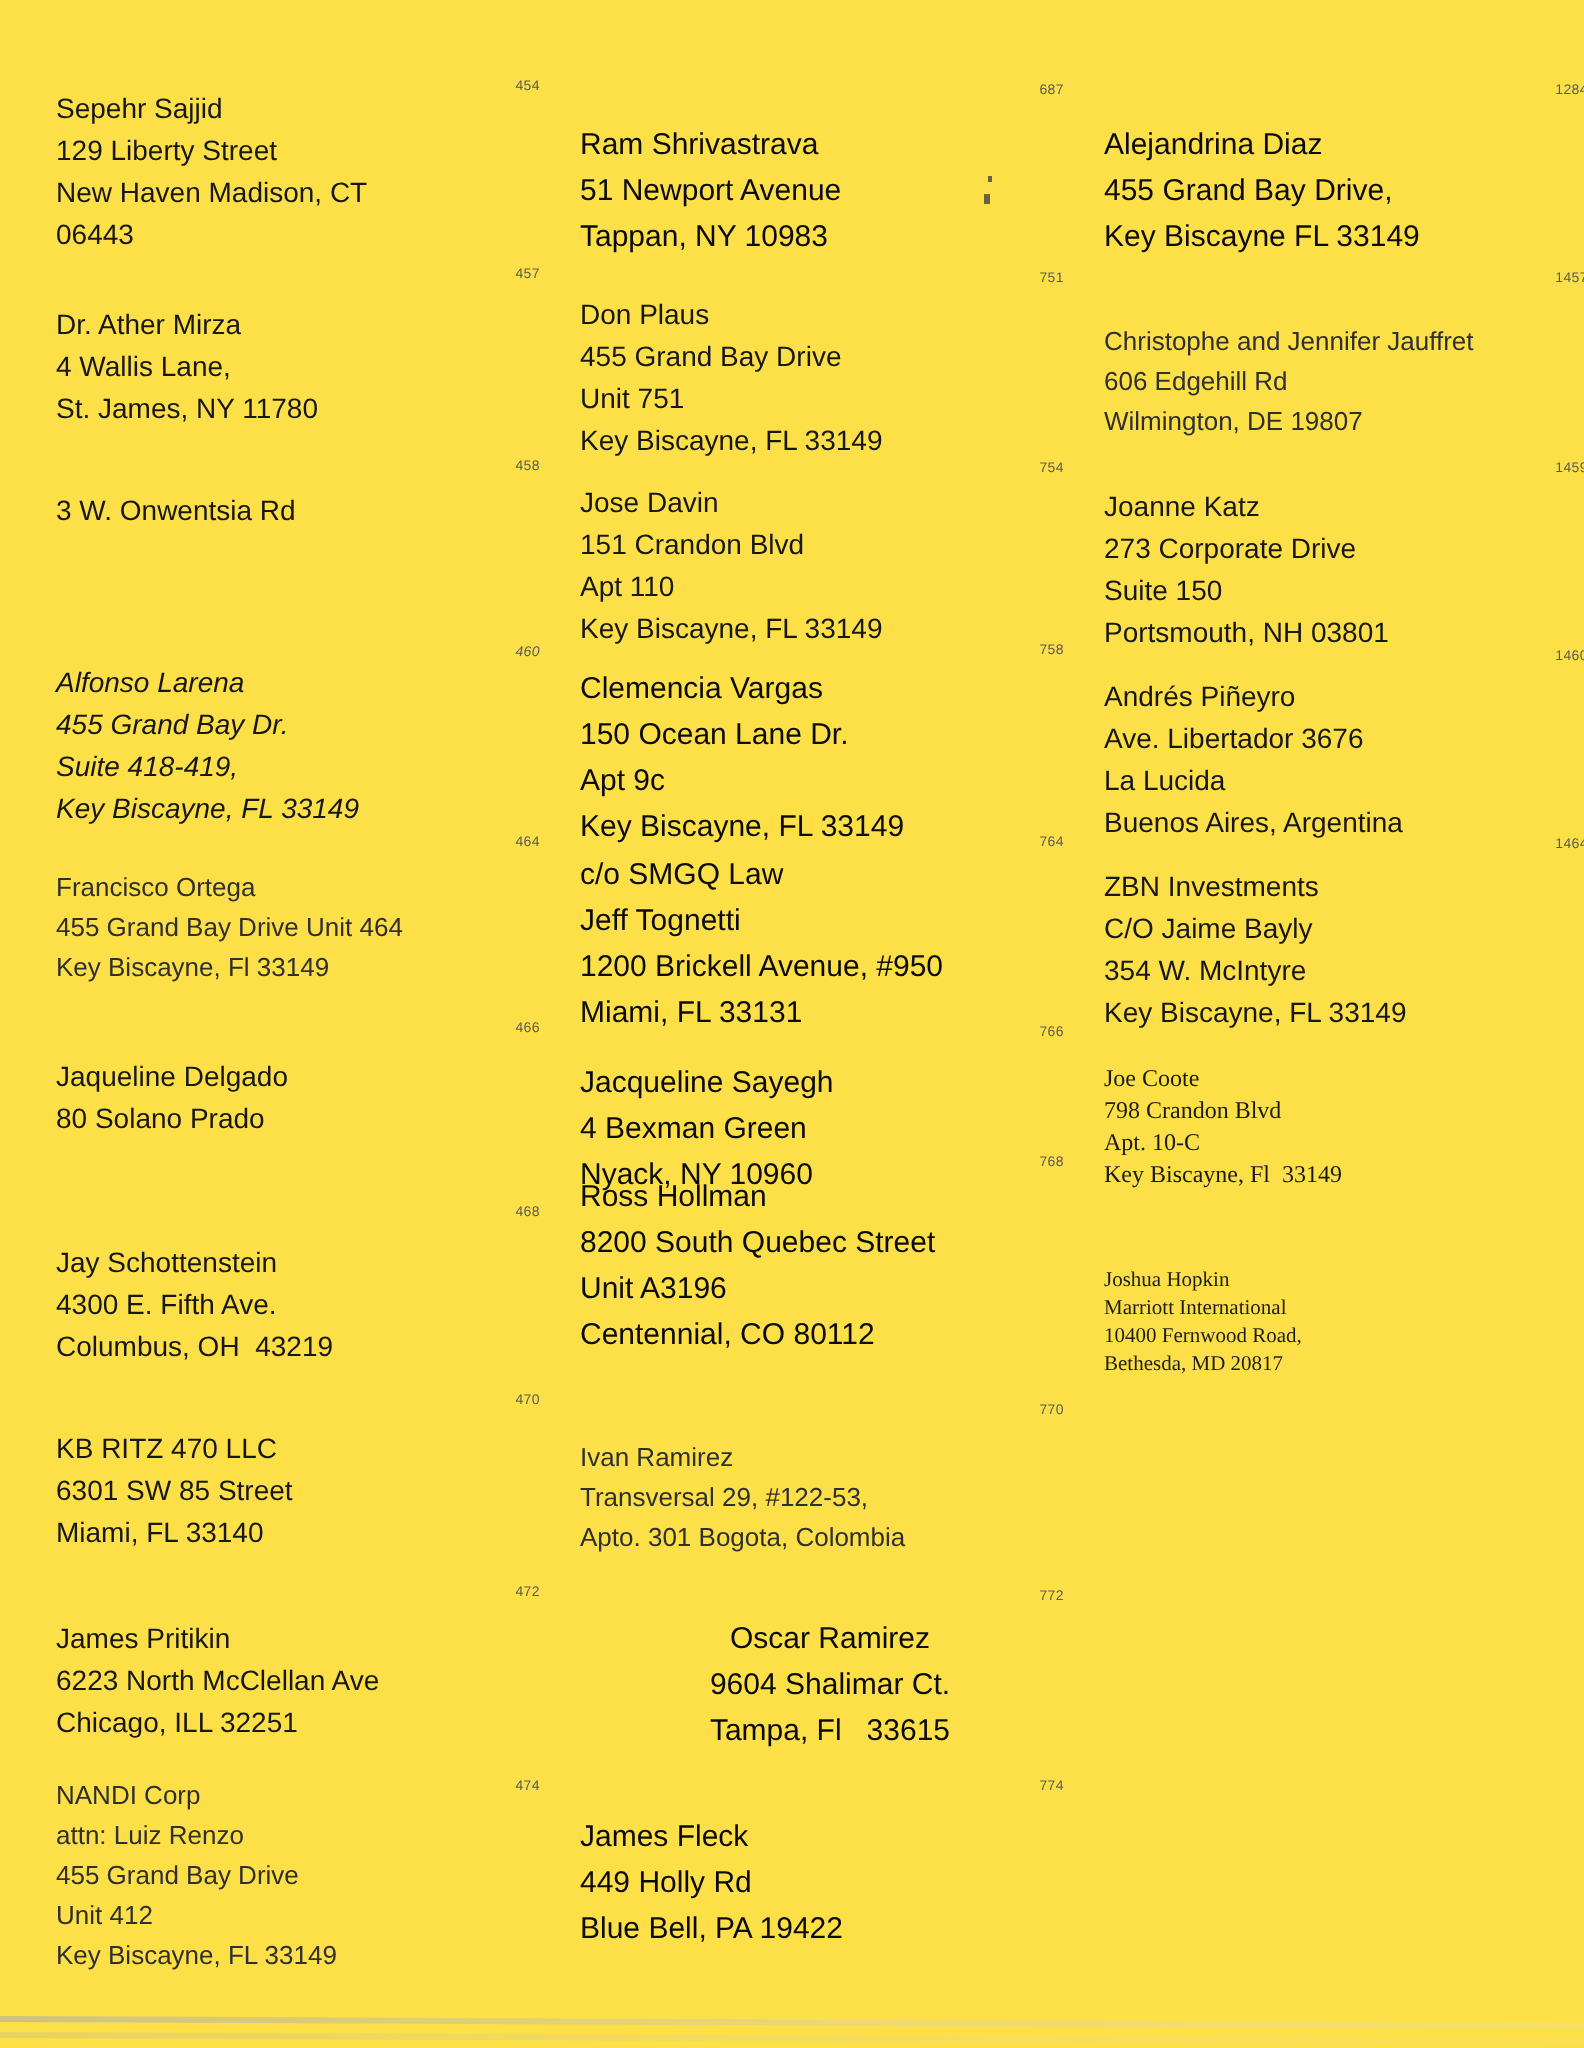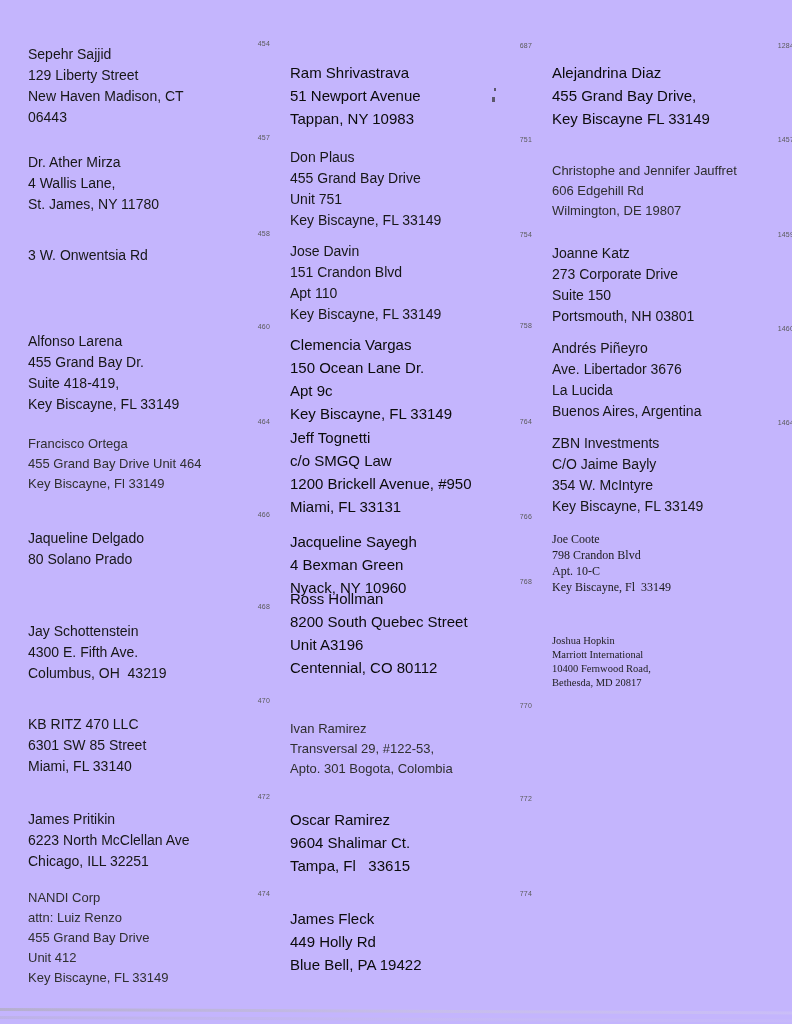--- a/index.html
+++ b/index.html
@@ -16,21 +16,21 @@
     color: #141414;
     -webkit-font-smoothing: antialiased;
   }
 
   
   #page-sheet {
     position: absolute;
     left: 0; top: 0;
     width: 792px;
     height: 1024px;
-    background: #c4b5fd;
+    background: #fde047;
   }
 
   
   .scan-edge {
     position: absolute;
     left: 0;
     width: 792px;
     height: 3px;
     background: linear-gradient(to right, rgba(170,170,170,0.55), rgba(205,205,205,0.35) 55%, rgba(225,225,225,0.2));
     transform: rotate(0.25deg);
@@ -146,21 +146,21 @@
             <li>4 Wallis Lane,</li>
             <li>St. James, NY 11780</li>
           </ul>
         </div>
         <div class="entry style-sans" style="top: 245px;">
           <div class="entry-num" style="top: -15px;">458</div>
           <ul class="addr">
             <li>3 W. Onwentsia Rd</li>
           </ul>
         </div>
-        <div class="entry style-sans" style="top: 331px;">
+        <div class="entry style-sans" style="top: 331px; font-style: italic;">
           <div class="entry-num" style="top: -8px;">460</div>
           <ul class="addr">
             <li>Alfonso Larena</li>
             <li>455 Grand Bay Dr.</li>
             <li>Suite 418-419,</li>
             <li>Key Biscayne, FL 33149</li>
           </ul>
         </div>
         <div class="entry style-sans-sm" style="top: 434px;">
           <div class="entry-num" style="top: -16px;">464</div>
@@ -244,22 +244,22 @@
           <ul class="addr">
             <li>Clemencia Vargas</li>
             <li>150 Ocean Lane Dr.</li>
             <li>Apt 9c</li>
             <li>Key Biscayne, FL 33149</li>
           </ul>
         </div>
         <div class="entry style-sans-bold" style="top: 426px;">
           <div class="entry-num" style="top: -8px;">764</div>
           <ul class="addr">
+            <li>c/o SMGQ Law</li>
             <li>Jeff Tognetti</li>
-            <li>c/o SMGQ Law</li>
             <li>1200 Brickell Avenue, #950</li>
             <li>Miami, FL 33131</li>
           </ul>
         </div>
         <div class="entry style-sans-bold" style="top: 530px;">
           <div class="entry-num" style="top: -17px;">766</div>
           <ul class="addr">
             <li>Jacqueline Sayegh</li>
             <li>4 Bexman Green</li>
             <li>Nyack, NY 10960</li>
@@ -275,21 +275,21 @@
           </ul>
         </div>
         <div class="entry style-sans-sm" style="top: 719px;">
           <div class="entry-num" style="top: -17px;">770</div>
           <ul class="addr">
             <li>Ivan Ramirez</li>
             <li>Transversal 29, #122-53,</li>
             <li>Apto. 301 Bogota, Colombia</li>
           </ul>
         </div>
-        <div class="entry style-sans-bold" style="top: 808px;">
+        <div class="entry style-sans-bold" style="top: 808px; text-align: center;">
           <div class="entry-num" style="top: -13px;">772</div>
           <ul class="addr">
             <li>Oscar Ramirez</li>
             <li>9604 Shalimar Ct.</li>
             <li>Tampa, Fl   33615</li>
           </ul>
         </div>
         <div class="entry style-sans-bold" style="top: 907px;">
           <div class="entry-num" style="top: -17px;">774</div>
           <ul class="addr">

